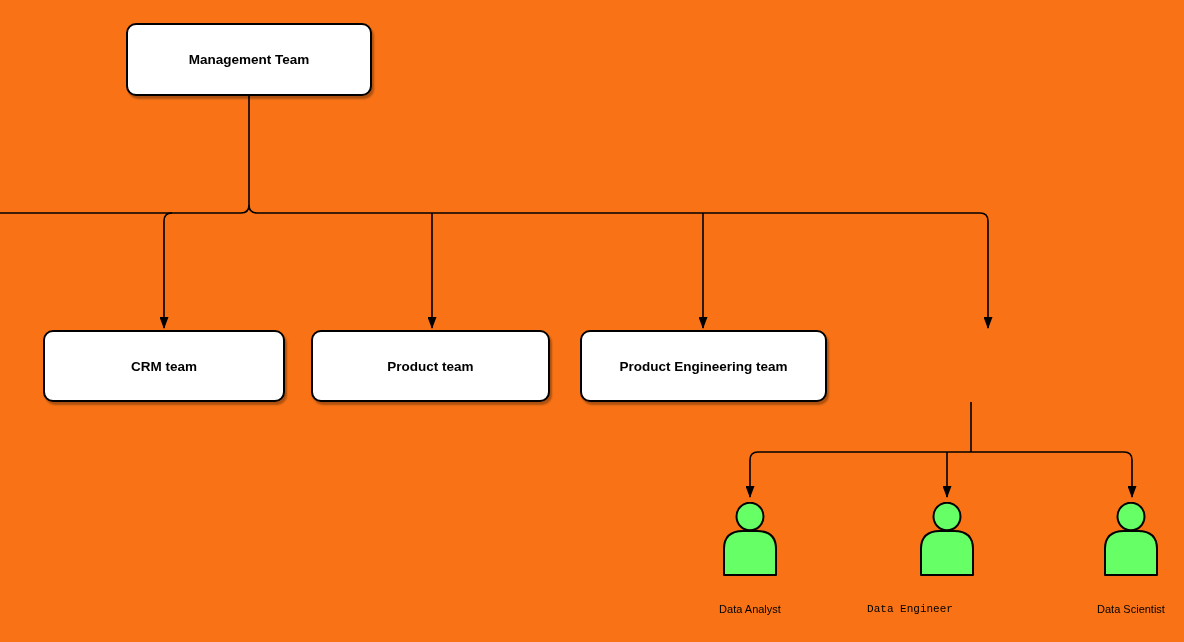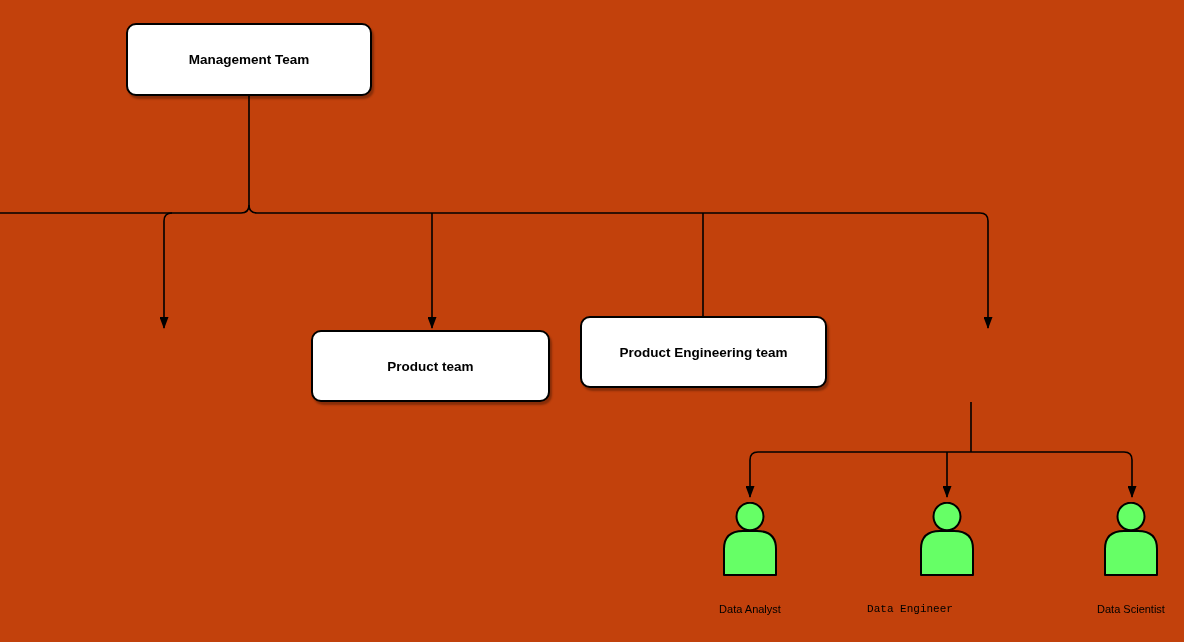--- a/index.html
+++ b/index.html
@@ -1,31 +1,31 @@
 <!DOCTYPE html>
 <html style="--highlight: #66FF66; --node-fill: #FFFFFF; --border: #000000;"><head>
 <meta charset="utf-8">
 <style>
   html,body{margin:0;padding:0;background:#ffffff;}
   .canvas{
-    position:relative;width:1184px;height:642px;background:#c2410c;
+    position:relative;width:1184px;height:642px;background:#f97316;
     font-family:"Liberation Sans",sans-serif;overflow:hidden;color:#000;
   }
   .edge-layer{position:absolute;left:0;top:0;width:1184px;height:642px;}
   .node{
     position:absolute;display:flex;align-items:center;justify-content:center;
     background:var(--node-fill,#ffffff);border:2px solid var(--border,#000);
     border-radius:10px;font-weight:bold;font-size:13.5px;text-align:center;
     box-shadow:2px 3px 2px rgba(0,0,0,0.30);box-sizing:border-box;
   }
   .node--highlight{background:var(--highlight,#66FF66);}
   .node--management{left:126px;top:23px;width:246px;height:73px;}
   .node--crm{left:43px;top:330px;width:242px;height:72px;}
   .node--product{left:311px;top:330px;width:239px;height:72px;}
-  .node--prodeng{left:580px;top:316px;width:247px;height:72px;justify-content:center;}
+  .node--prodeng{left:580px;top:330px;width:247px;height:72px;justify-content:center;}
   .node--dataeng{left:848px;top:330px;width:245px;height:72px;}
   .person{position:absolute;width:54px;height:74px;}
   .person--1{left:723px;top:502px;}
   .person--2{left:920px;top:502px;}
   .person--3{left:1104px;top:502px;}
   .member-label{
     position:absolute;top:603px;width:160px;text-align:center;
     font-size:11px;font-weight:normal;
   }
   .member-label--1{left:670px;}
@@ -52,20 +52,23 @@
     <path d="M758,452 L1124,452"></path>
     <path d="M758,452 Q750,452 750,460 L750,497" marker-end="url(#arw)"></path>
     <path d="M947,452 L947,497" marker-end="url(#arw)"></path>
     <path d="M1124,452 Q1132,452 1132,460 L1132,497" marker-end="url(#arw)"></path>
   </svg>
 
   <div class="node node--management">
     <span>Management Team</span>
   </div>
 
+  <div class="node node--crm">
+    <span>CRM team</span>
+  </div>
 
   <div class="node node--product">
     <span>Product team</span>
   </div>
 
   <div class="node node--prodeng">
     <span>Product Engineering team</span>
   </div>
 
 

